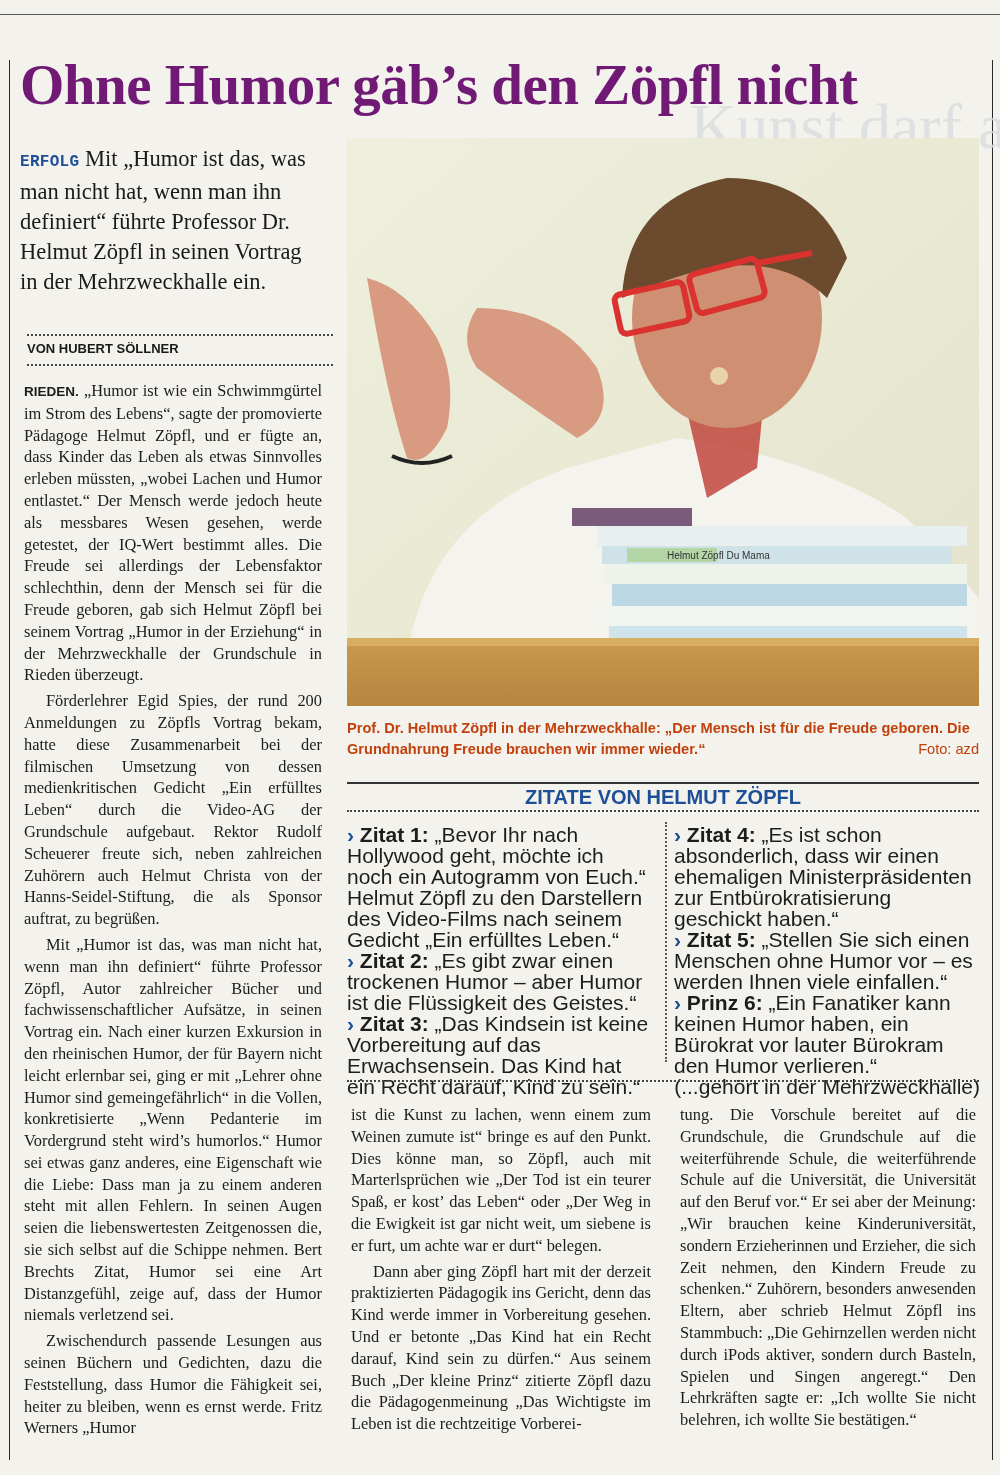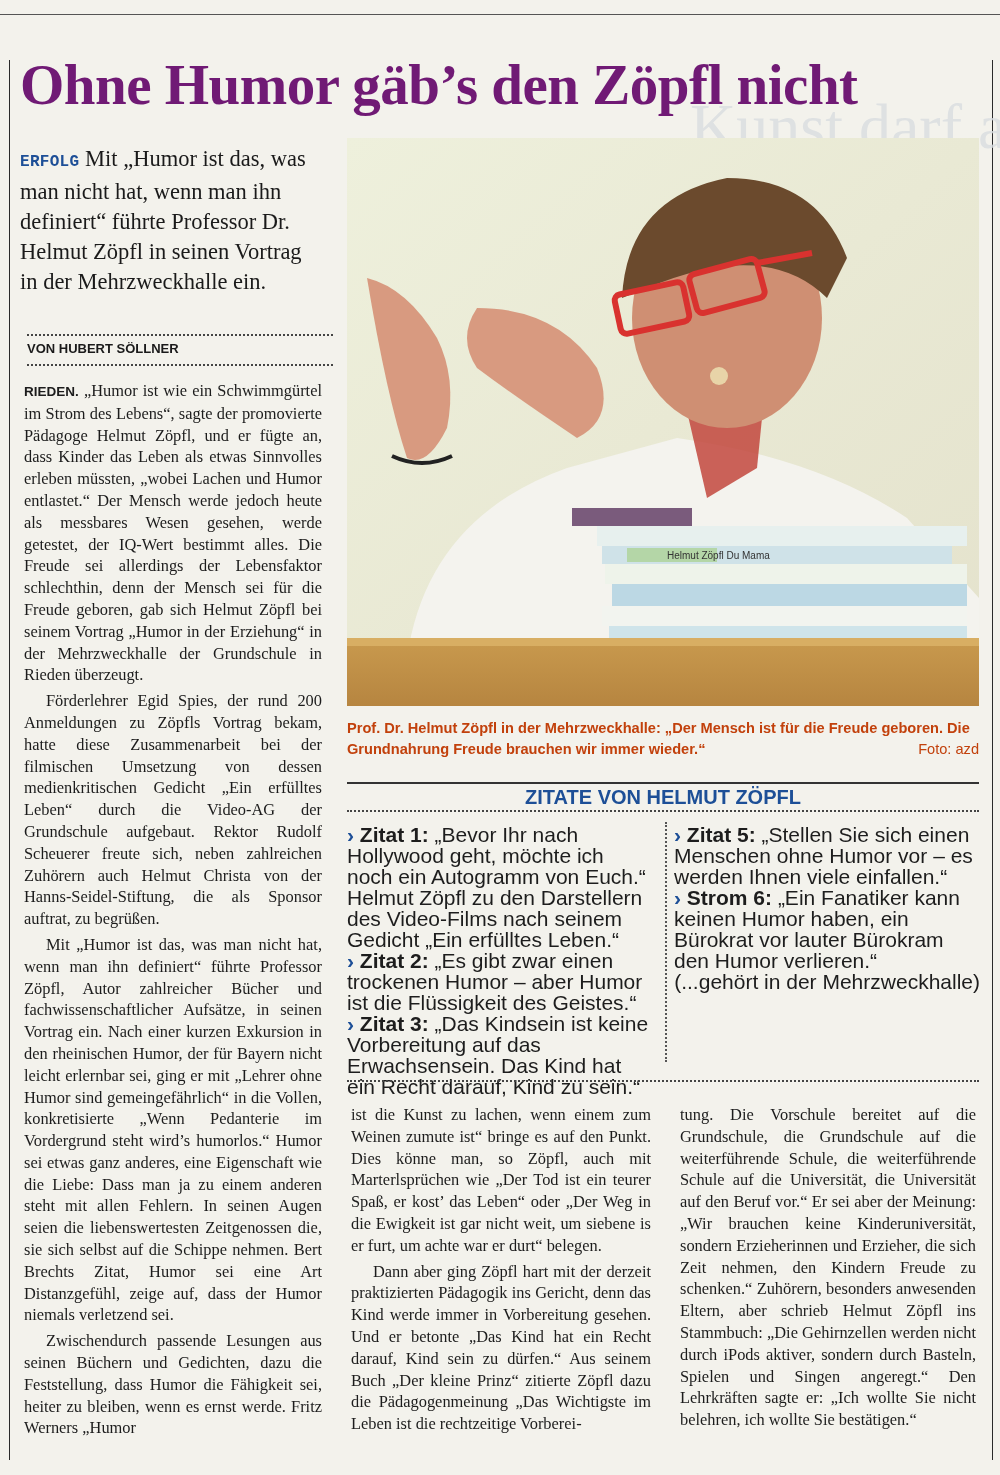--- a/index.html
+++ b/index.html
@@ -152,22 +152,23 @@
 
 <div class="quotes" style="left:347px; top:824px; width:306px;">
   <p class="q"><span class="arrow">›</span> <span class="lbl">Zitat 1:</span> <span>„Bevor Ihr nach Hollywood geht, möchte ich noch ein Autogramm von Euch.“ Helmut Zöpfl zu den Darstellern des Video-Films nach seinem Gedicht „Ein erfülltes Leben.“</span></p>
   <p class="q"><span class="arrow">›</span> <span class="lbl">Zitat 2:</span> <span>„Es gibt zwar einen trockenen Humor – aber Humor ist die Flüssigkeit des Geistes.“</span></p>
   <p class="q"><span class="arrow">›</span> <span class="lbl">Zitat 3:</span> <span>„Das Kindsein ist keine Vorbereitung auf das Erwachsensein. Das Kind hat ein Recht darauf, Kind zu sein.“</span></p>
 </div>
 
 <div class="qdivider"></div>
 
 <div class="quotes" style="left:674px; top:824px; width:306px;">
+  <p class="q"><span class="arrow">›</span> <span class="lbl">Zitat 4:</span> <span>„Es ist schon absonderlich, dass wir einen ehemaligen Ministerpräsidenten zur Entbürokratisierung geschickt haben.“</span></p>
   <p class="q"><span class="arrow">›</span> <span class="lbl">Zitat 5:</span> <span>„Stellen Sie sich einen Menschen ohne Humor vor – es werden Ihnen viele einfallen.“</span></p>
-  <p class="q"><span class="arrow">›</span> <span class="lbl">Strom 6:</span> <span>„Ein Fanatiker kann keinen Humor haben, ein Bürokrat vor lauter Bürokram den Humor verlieren.“</span></p>
+  <p class="q"><span class="arrow">›</span> <span class="lbl">Prinz 6:</span> <span>„Ein Fanatiker kann keinen Humor haben, ein Bürokrat vor lauter Bürokram den Humor verlieren.“</span></p>
   <p class="q quote-source">(...gehört in der Mehrzweckhalle)</p>
 </div>
 
 <div class="box-bottom"></div>
 
 <div class="col" style="left:347px; top:1100px; width:308px;">
   <p>ist die Kunst zu lachen, wenn einem zum Weinen zumute ist“ bringe es auf den Punkt. Dies könne man, so Zöpfl, auch mit Marterlsprüchen wie „Der Tod ist ein teurer Spaß, er kost’ das Leben“ oder „Der Weg in die Ewigkeit ist gar nicht weit, um siebene is er furt, um achte war er durt“ belegen.</p>
   <p class="ind">Dann aber ging Zöpfl hart mit der derzeit praktizierten Pädagogik ins Gericht, denn das Kind werde immer in Vorbereitung gesehen. Und er betonte „Das Kind hat ein Recht darauf, Kind sein zu dürfen.“ Aus seinem Buch „Der kleine Prinz“ zitierte Zöpfl dazu die Pädagogenmeinung „Das Wichtigste im Leben ist die rechtzeitige Vorberei-</p>
 </div>
 

